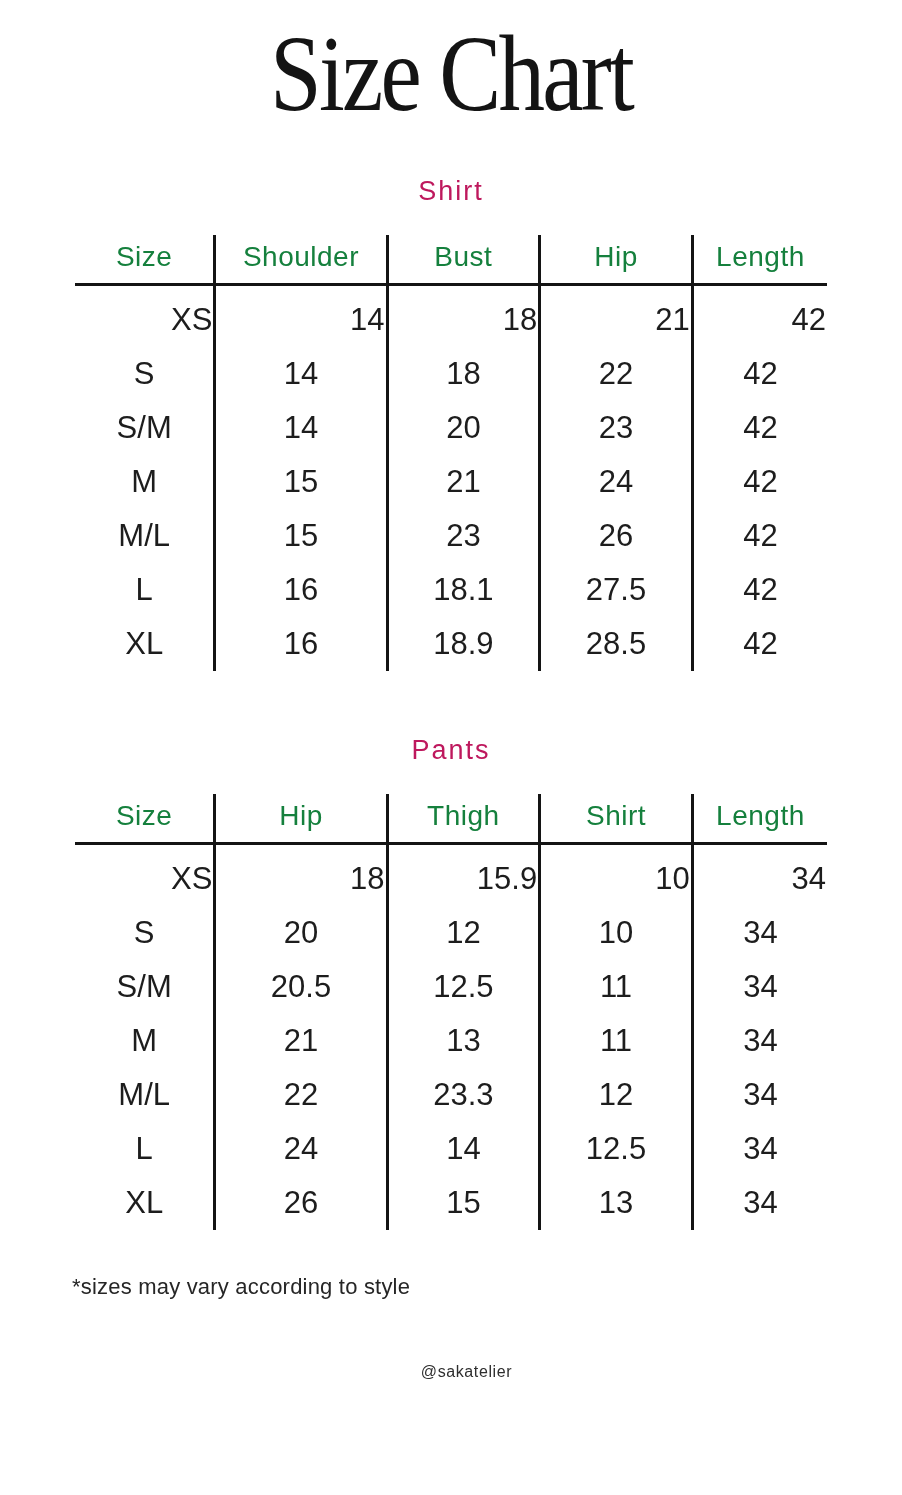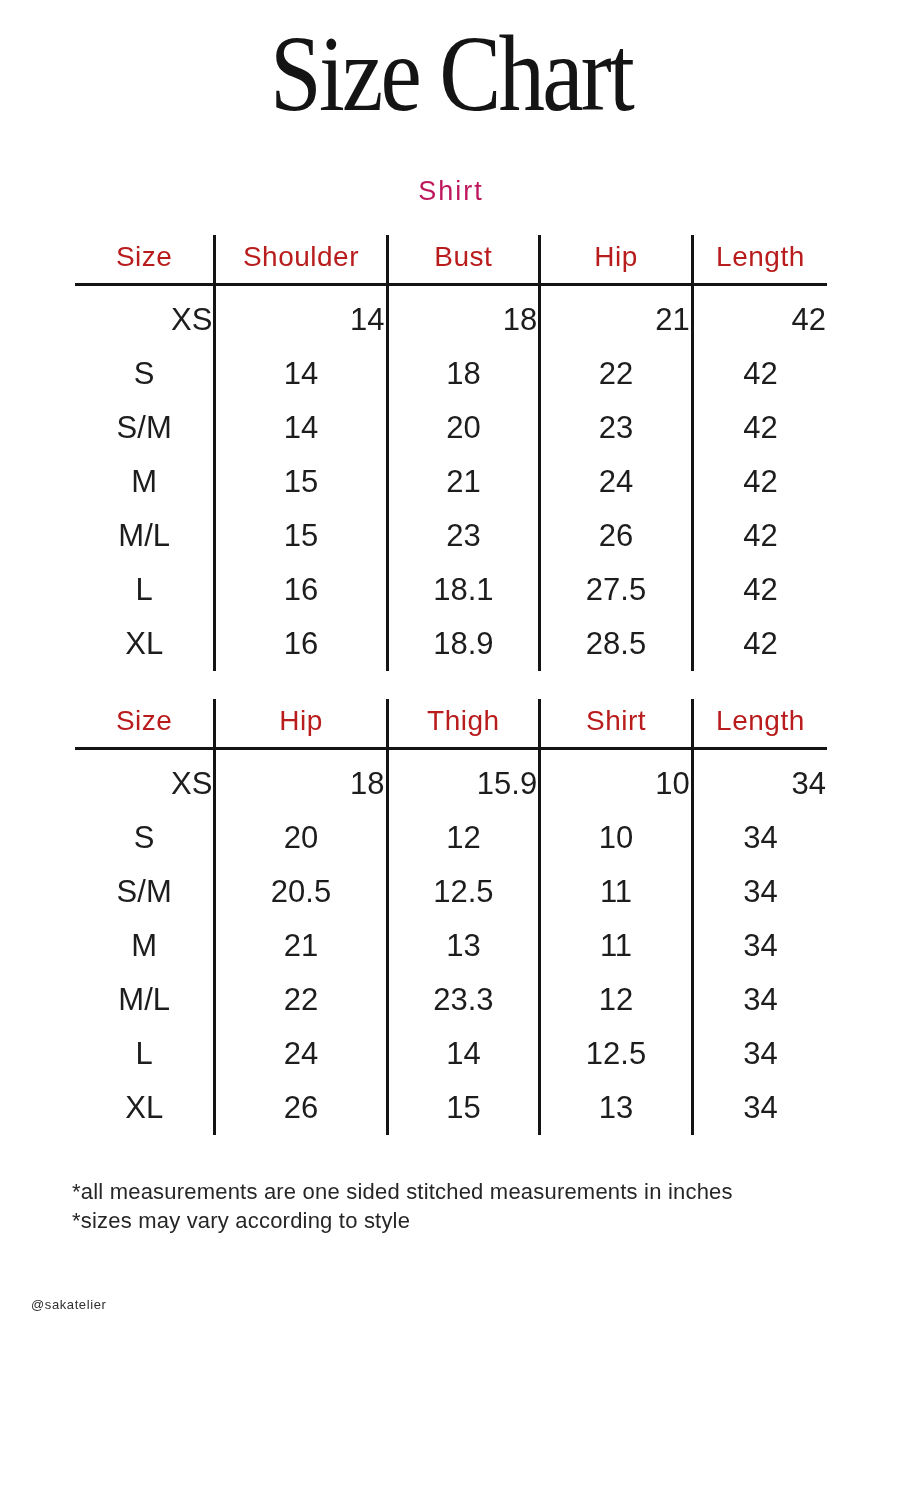--- a/index.html
+++ b/index.html
@@ -52,21 +52,21 @@
   table.size-table col.c-w3     { width: 20.3%; }
   table.size-table col.c-w4     { width: 20.3%; }
   table.size-table col.c-length { width: 17.9%; }
   table.size-table th {
     font-size: 28px;
     font-weight: 400;
     text-align: center;
     vertical-align: middle;
     padding: 6px 0 10px 0;
     border-bottom: 3px solid #141414;
-    color: #b91c1c;
+    color: #15803d;
     letter-spacing: 0.5px;
   }
   table.size-table td {
     font-size: 31px;
     font-weight: 400;
     text-align: center;
     vertical-align: middle;
     height: 52px;
     color: #1d1d1d;
   }
@@ -82,21 +82,22 @@
   }
   .notes p {
     margin: 0;
     font-size: 22px;
     line-height: 29px;
     color: #262626;
     letter-spacing: 0.2px;
   }
   .handle {
     margin-top: 62px;
-    font-size: 13px;
+    text-align: center;
+    font-size: 16px;
     letter-spacing: 0.6px;
     color: #2e2e2e;
     padding-left: 31px;
   }
 </style>
 </head>
 <body>
 
 <div class="page">
 
@@ -169,20 +170,21 @@
             <td class="vline">16</td>
             <td class="vline">18.9</td>
             <td class="vline">28.5</td>
             <td class="vline">42</td>
           </tr>
         </tbody>
     </table>
   </section>
 
   <section>
+    <h2 class="section-title pants">Pants</h2>
     <table class="size-table">
       <colgroup>
         <col class="c-size">
           <col class="c-w2">
           <col class="c-w3">
           <col class="c-w4">
           <col class="c-length">
       </colgroup>
       <thead>
         <tr>
@@ -241,19 +243,18 @@
             <td class="vline">26</td>
             <td class="vline">15</td>
             <td class="vline">13</td>
             <td class="vline">34</td>
           </tr>
         </tbody>
     </table>
   </section>
 
   <div class="notes">
-    <p>*all measurements are one sided stitched measurements in inches</p>
     <p>*sizes may vary according to style</p>
   </div>
 
   <div class="handle">@sakatelier</div>
 
 </div>
 
 </body></html>

